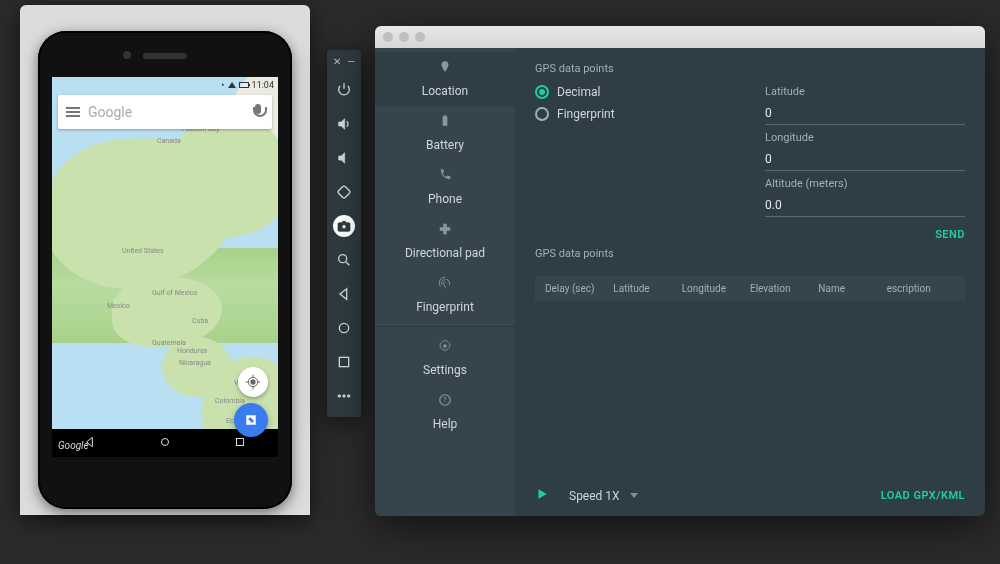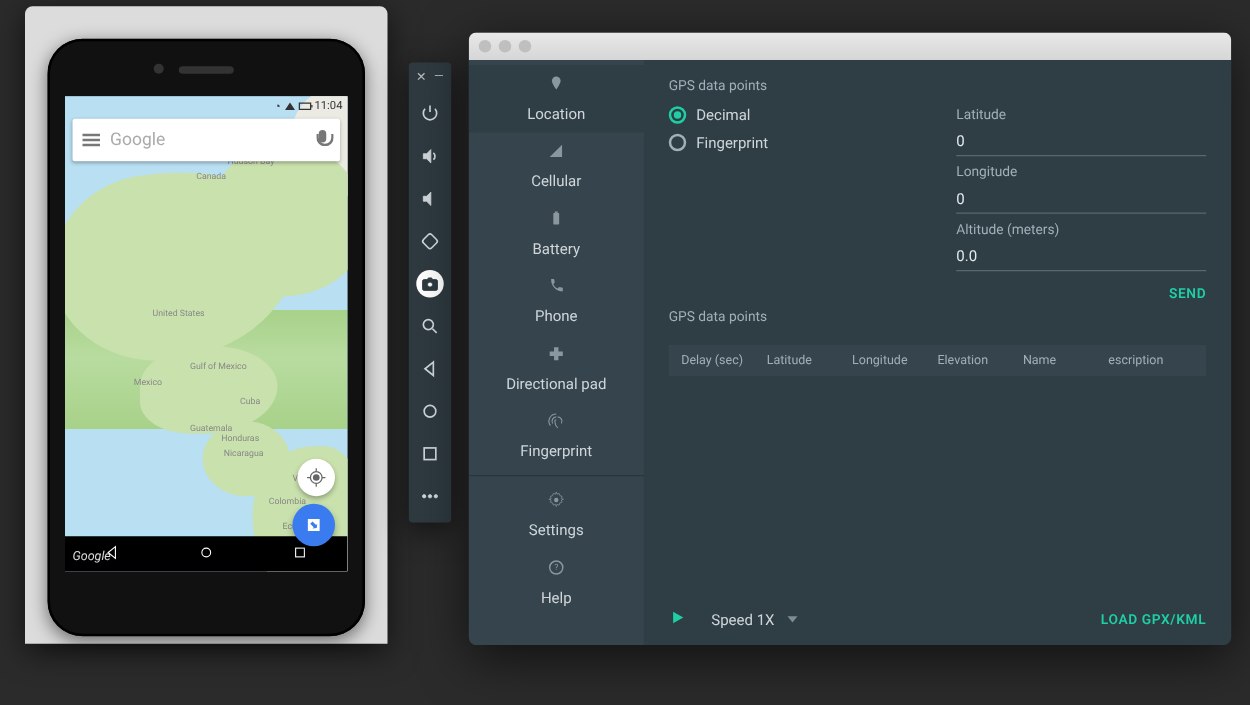--- a/index.html
+++ b/index.html
@@ -258,28 +258,20 @@
         <span class="ico">
             <svg viewBox="0 0 24 24">
               <path d="M12 2a6 6 0 0 0-6 6c0 4 6 12 6 12s6-8 6-12a6 6 0 0 0-6-6z"></path>
             </svg>
           </span>
         <span>Location</span>
       </div>
       <div class="side-item">
         <span class="ico">
             <svg viewBox="0 0 24 24">
-              <path d="M3 20L20 3v17H3z"></path>
-            </svg>
-          </span>
-        <span>Cellular</span>
-      </div>
-      <div class="side-item">
-        <span class="ico">
-            <svg viewBox="0 0 24 24">
               <rect x="8" y="4" width="8" height="16" rx="1"></rect>
               <rect x="10" y="2" width="4" height="2"></rect>
             </svg>
           </span>
         <span>Battery</span>
       </div>
       <div class="side-item">
         <span class="ico">
             <svg viewBox="0 0 24 24">
               <path d="M5 3c0 9 7 16 16 16l0-5-5-1-2 2c-3-1-5-3-6-6l2-2-1-5H5z"></path>

